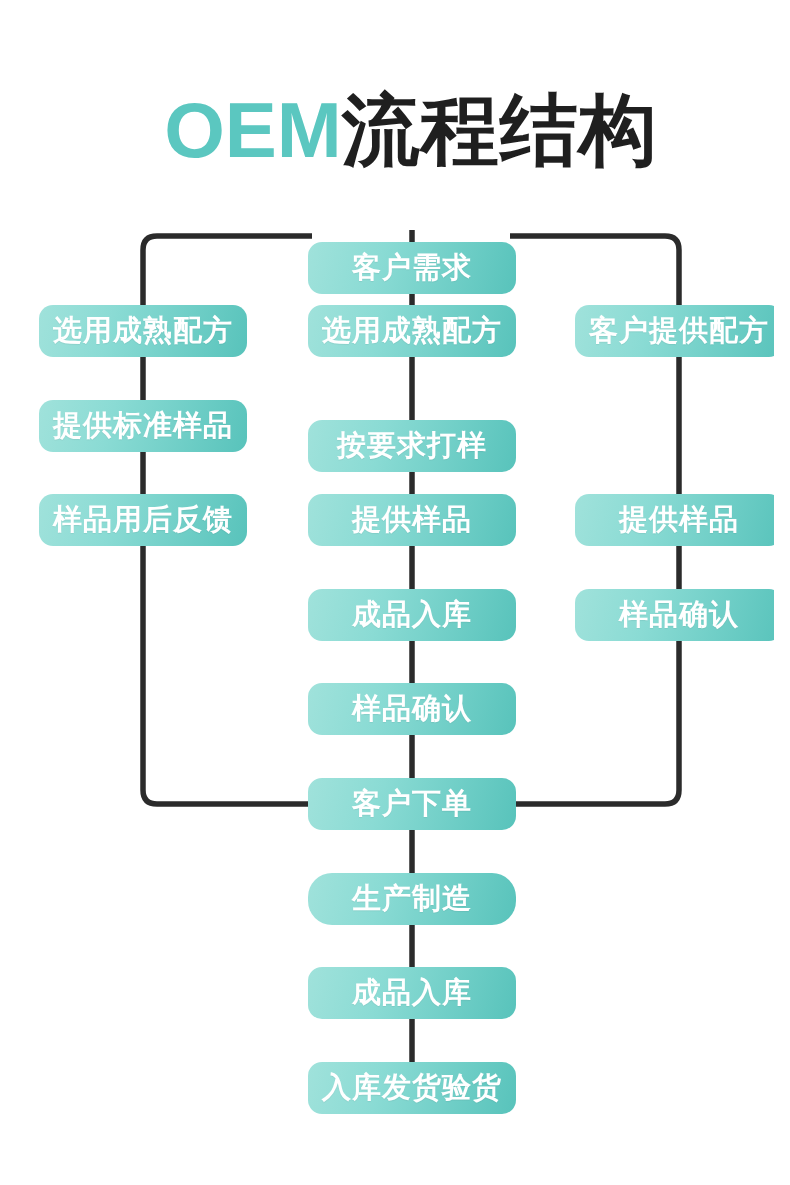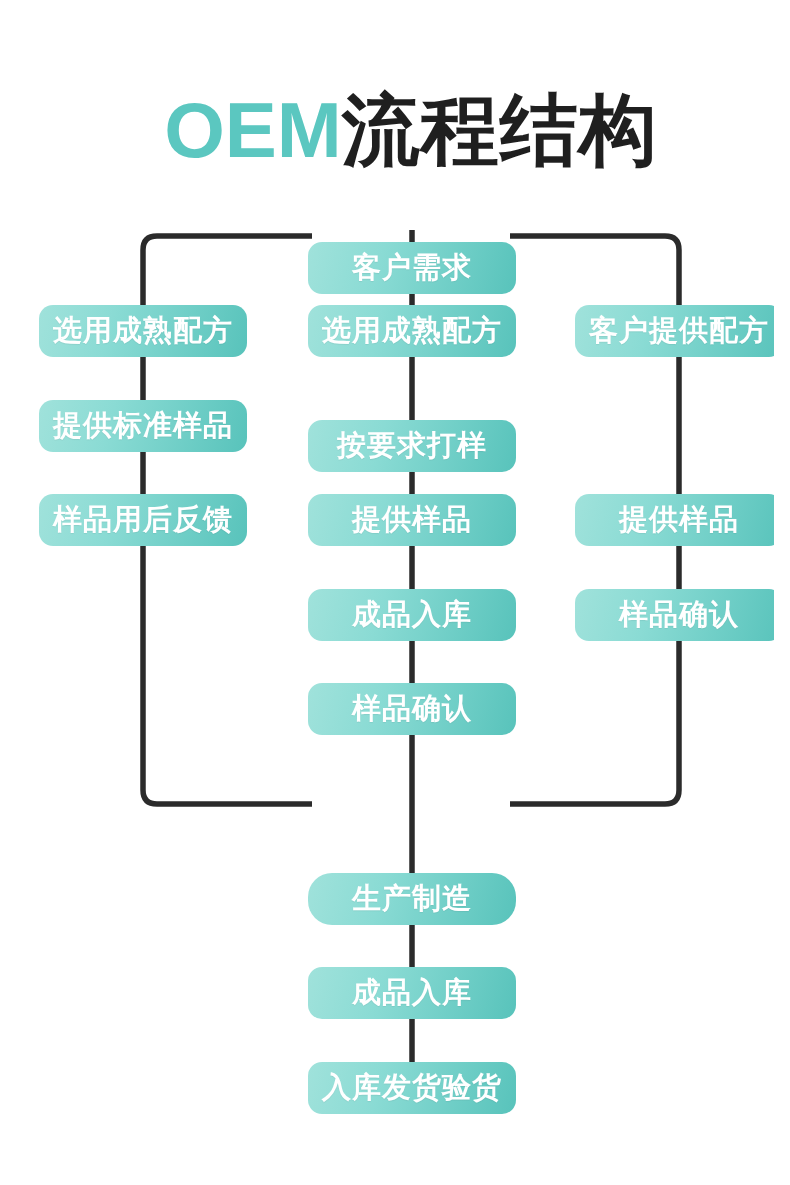--- a/index.html
+++ b/index.html
@@ -86,18 +86,19 @@
   <div class="box" style="left:292px; top:305px;">选用成熟配方</div>
   <div class="box" style="left:292px; top:420px;">按要求打样</div>
   <div class="box" style="left:292px; top:494px;">提供样品</div>
   <div class="box" style="left:292px; top:589px;">成品入库</div>
   <div class="box" style="left:292px; top:683px;">样品确认</div>
 
   <div class="box" style="left:559px; top:305px;">客户提供配方</div>
   <div class="box" style="left:559px; top:494px;">提供样品</div>
   <div class="box" style="left:559px; top:589px;">样品确认</div>
 
+  <div class="box" style="left:292px; top:778px;">客户下单</div>
 
   <div class="box" style="left:292px; top:873px;border-radius:24px;">生产制造</div>
   <div class="box" style="left:292px; top:967px;">成品入库</div>
   <div class="box" style="left:292px; top:1062px;">入库发货验货</div>
 
 </div>
 
 </body></html>

